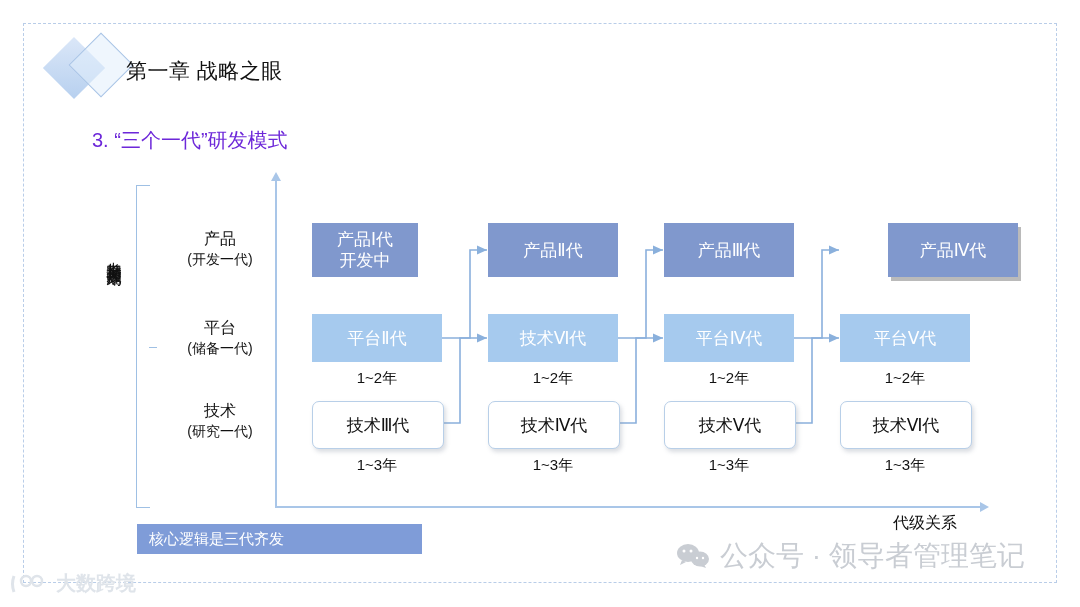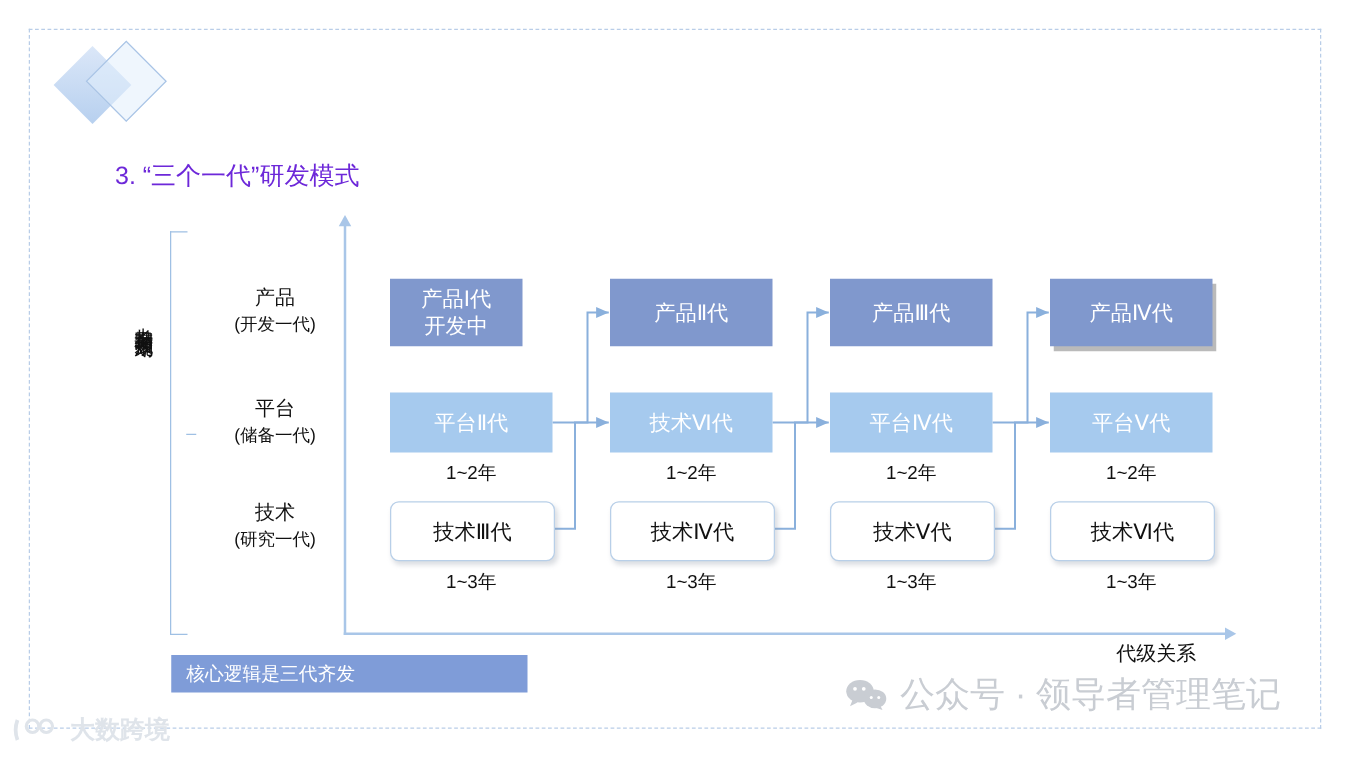--- a/index.html
+++ b/index.html
@@ -65,21 +65,21 @@
   .rowlab .l2{font-size:14px;display:block;}
   .rowlab-product{left:160px;top:228px;}
   .rowlab-platform{left:160px;top:317px;}
   .rowlab-tech{left:160px;top:400px;}
 
   
   .box{position:absolute;display:flex;align-items:center;justify-content:center;text-align:center;}
   .box-product{
     height:54px;background:#8098cd;color:#ffffff;font-size:17px;line-height:21px;
   }
-  .box-product.shadow{box-shadow:3px 4px 0 rgba(130,130,130,.55);}
+  .box-product.shadow{box-shadow:3px 4px 0 rgba(130,130,130,.55);margin-left:48px;}
   .box-platform{
     height:48px;background:#a6caee;color:#ffffff;font-size:17px;
   }
   .box-tech{
     height:46px;background:#ffffff;color:#111;font-size:17px;
     border:1.3px solid #b8cfe8;border-radius:7px;
     box-shadow:2px 3px 4px rgba(140,150,165,.32);
   }
   .dur{position:absolute;width:150px;text-align:center;font-size:15px;color:#111;}
 
@@ -107,20 +107,21 @@
 <body>
 
 <div class="slide">
 
   <div class="frame"></div>
 
   <div class="logo">
     <div class="sq sq1"></div>
     <div class="sq sq2"></div>
   </div>
+  <div class="chapter-title">第一章 战略之眼</div>
   <div class="section-title">3. “三个一代”研发模式</div>
 
   <div class="vlabel">中长期产品与技术规划</div>
   <div class="bracket"></div>
 
   <div class="axis-y"></div>
   <div class="axis-x"></div>
   <div class="axis-x-label">代级关系</div>
 
   <div class="rowlab rowlab-product">

